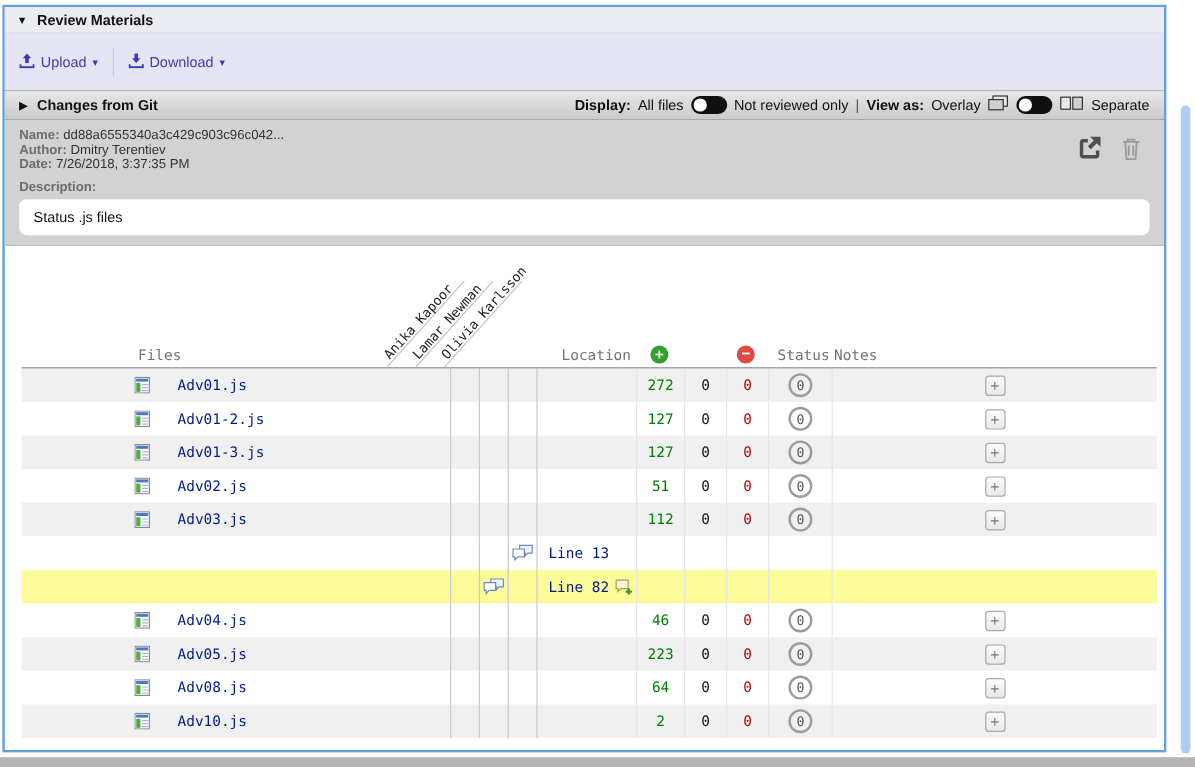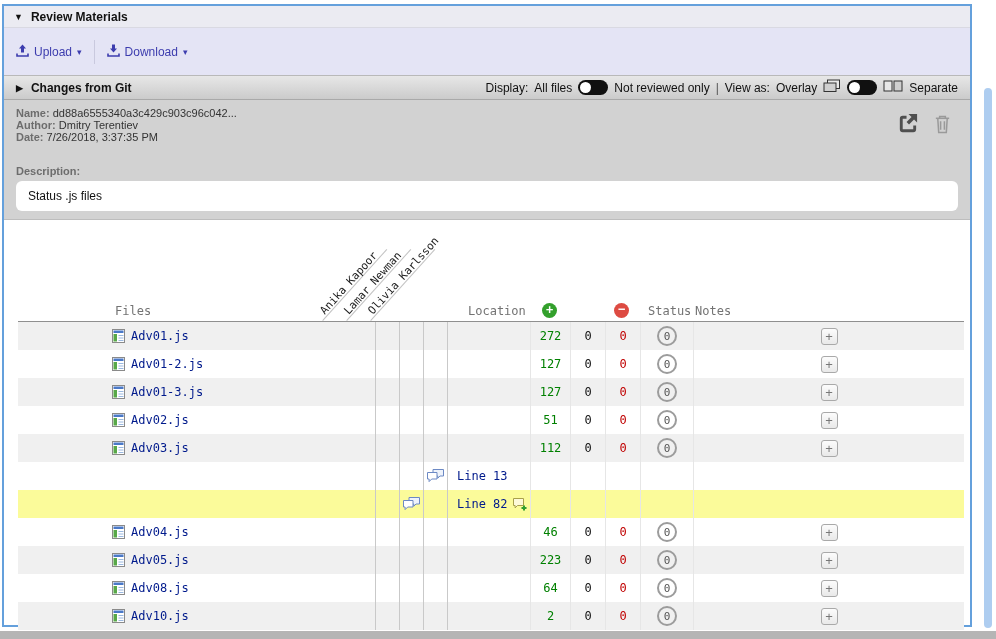--- a/index.html
+++ b/index.html
@@ -7,50 +7,50 @@
   .window{position:absolute;left:2px;top:4px;width:970px;height:623px;border:2px solid #64a0dc;background:#fff}
   .titlebar{height:22px;background:#ebebf2;display:flex;align-items:center;gap:8px;padding:0 10px;font-size:12px;font-weight:bold;color:#111;border-bottom:1px solid #d9d9e2}
   .tri{font-size:9px}
   .toolbar{height:47px;background:#e4e4f5;display:flex;align-items:center;padding:0 12px;gap:12px}
   .tool-btn{display:flex;align-items:center;gap:5px;color:#3c3cae;font-size:12px;cursor:pointer}
   .caret{font-size:9px}
   .tool-sep{width:1px;height:24px;background:#c9c9de}
   .sectionbar{height:25px;background:linear-gradient(#e7e7e7,#cbcbcb);border-top:1px solid #b9b9b9;border-bottom:1px solid #a9a9a9;display:flex;align-items:center;justify-content:space-between;padding:0 12px;font-size:12px;color:#111}
   .sec-left{display:flex;align-items:center;gap:8px;font-weight:bold}
   .sec-right{display:flex;align-items:center;gap:6px}
-  .sec-right .lbl{font-weight:normal}
+  .sec-right .lbl{font-weight:bold}
   .toggle{width:30px;height:15px;border-radius:8px;background:#101010;position:relative;display:inline-block;cursor:pointer}
   .knob{position:absolute;left:2px;top:2px;width:11px;height:11px;border-radius:50%;background:#fff}
   .divtxt{color:#555}
   .meta{background:#d2d2d2;padding:7px 12px 8px;position:relative;border-bottom:1px solid #bdbdbd}
   .meta-line{font-size:11px;line-height:12px}
   .meta-label{font-weight:bold;color:#6d6d6d}
   .meta-value{color:#333}
   .meta-icons{position:absolute;top:12px;right:18px;display:flex;gap:14px;align-items:center}
-  .desc-label{font-size:11px;line-height:12px;font-weight:bold;color:#6d6d6d;margin-top:22px}
+  .desc-label{font-size:11px;line-height:12px;font-weight:bold;color:#6d6d6d;margin-top:7px}
   .desc-box{margin-top:4px;height:30px;background:#fff;border-radius:6px;display:flex;align-items:center;padding:0 12px;font-size:12px;color:#111}
   .filetable{margin:26px 6px 0 14px;font-family:"DejaVu Sans Mono",monospace;font-size:12px}
   .thead{position:relative;height:76px;border-bottom:1px solid #8f8f8f}
   .th{position:absolute;bottom:3px;font-weight:normal;color:#737373}
   .revname{position:absolute;bottom:4px;transform-origin:0 100%;transform:rotate(-48deg);font-size:11px;color:#222;white-space:nowrap}
   .revline{position:absolute;bottom:0;width:96px;height:1px;background:#c2c2c2;transform-origin:0 100%;transform:rotate(-48deg)}
   .hicon{position:absolute;bottom:3px}
   .ic-added{width:15px;height:15px;border-radius:50%;background:#33a02c;color:#fff;text-align:center;font-weight:bold;font-size:12px;line-height:14px}
   .ic-added::before{content:"+"}
   .ic-mod{width:14px;height:14px;border-radius:50%;background:#2d2d2d;position:relative}
   .ic-mod::before{content:"";position:absolute;left:3px;top:6px;width:8px;height:2px;background:#fff;transform:rotate(-45deg)}
   .ic-removed{width:15px;height:15px;border-radius:50%;background:#dd4b42;color:#fff;text-align:center;font-weight:bold;font-size:12px;line-height:13px}
   .ic-removed::before{content:"\2212"}
   .trow{display:flex;height:28px;align-items:stretch}
   .shade-gray{background:#f0f0f0}
   .shade-white{background:#fff}
   .shade-yellow{background:#fbfb9a}
   .cell{display:flex;align-items:center}
   .c-gutter{width:92px}
-  .c-files{width:265px;gap:6px;padding-left:2px;color:#001a8c}
+  .c-files{width:265px;gap:23px;padding-left:2px;color:#001a8c}
   .c-rev{width:24px;border-left:1px solid #c9c9c9;justify-content:center}
   .c-loc{width:83px;border-left:1px solid #c9c9c9;padding-left:9px;gap:4px}
   .c-add{width:40px;border-left:1px solid #e6e6e6;justify-content:center;color:#008000}
   .c-mod{width:35px;border-left:1px solid #e6e6e6;justify-content:center;color:#111}
   .c-rem{width:35px;border-left:1px solid #e6e6e6;justify-content:center;color:#c00000}
   .c-status{width:53px;border-left:1px solid #e6e6e6;justify-content:center}
   .c-notes{flex:1;border-left:1px solid #e6e6e6;justify-content:center}
   .filelink,.loclink{color:#001a8c;cursor:pointer}
   .badge{width:20px;height:20px;border:2px solid #9c9c9c;border-radius:50%;color:#555;font-size:11px;display:flex;align-items:center;justify-content:center}
   .addnote{width:17px;height:17px;border:1px solid #a9a9a9;border-radius:3px;background:linear-gradient(#fcfcfc,#e9e9e9);color:#777;font:13px/15px "Liberation Sans",sans-serif;text-align:center;cursor:pointer}

